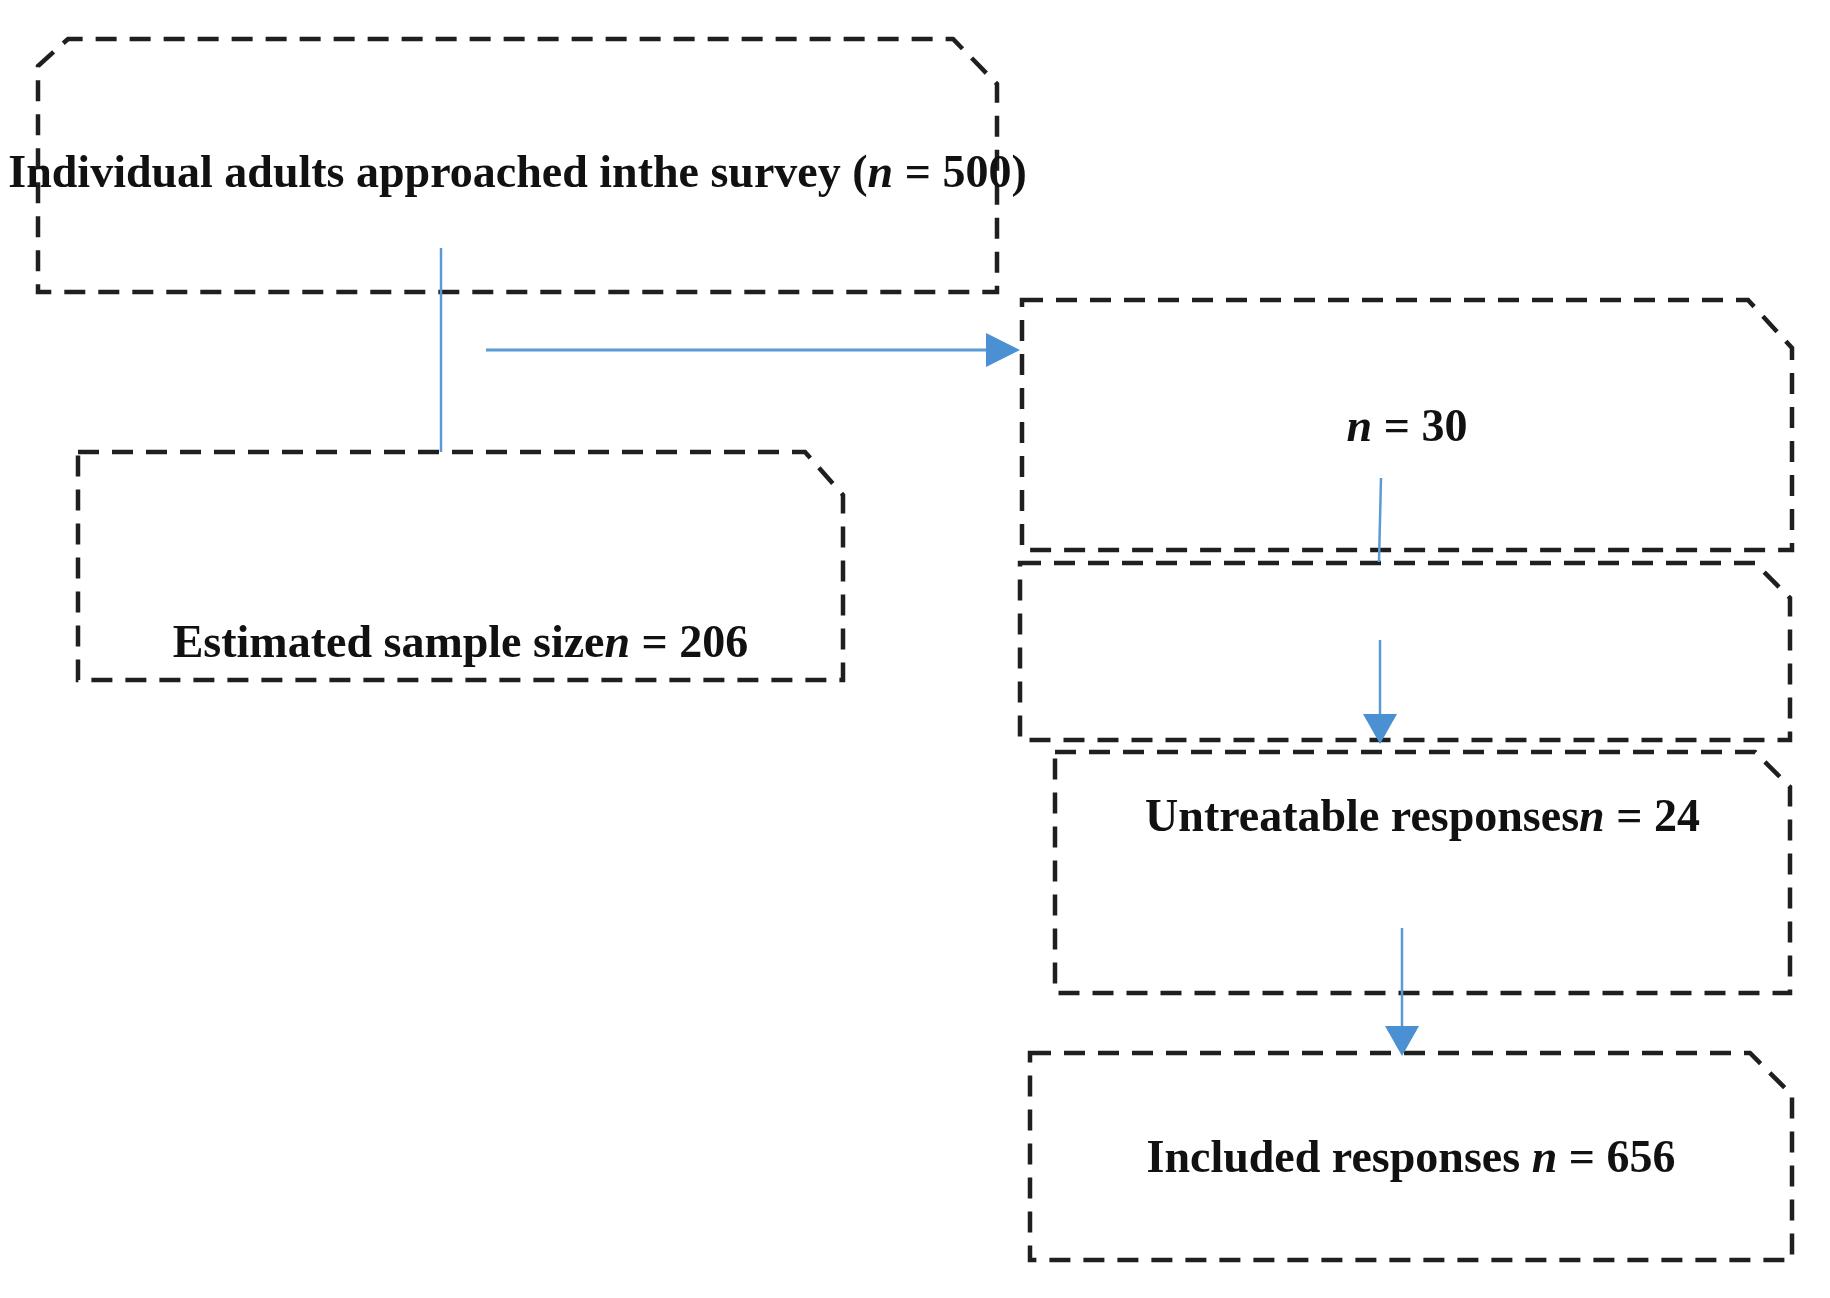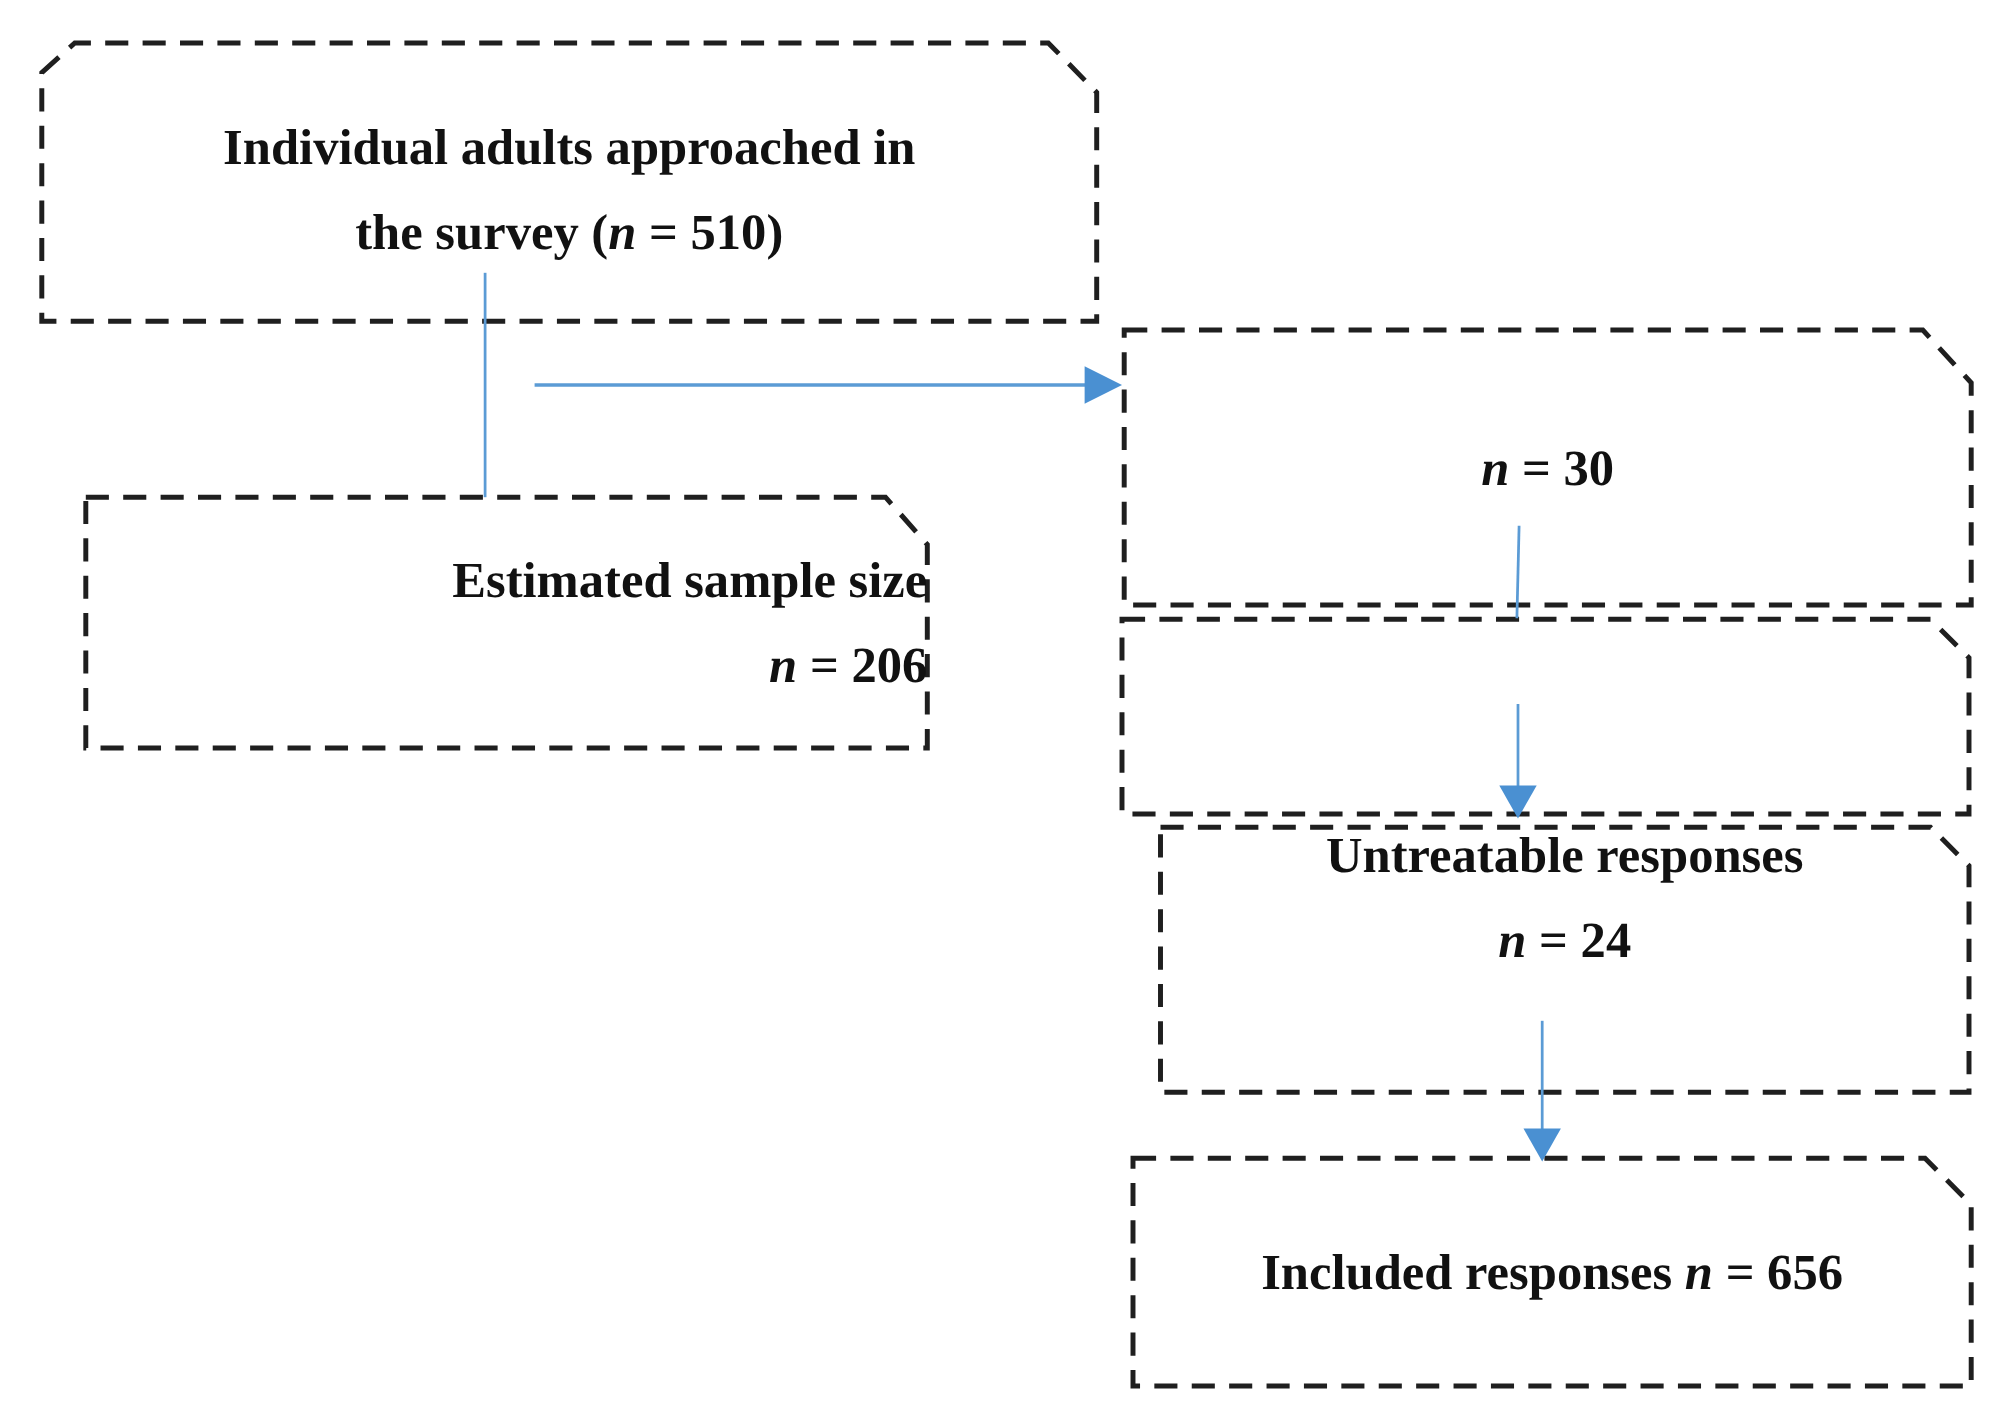--- a/index.html
+++ b/index.html
@@ -18,21 +18,21 @@
   .overlay-svg {
     position: absolute;
     left: 0;
     top: 0;
     width: 1830px;
     height: 1298px;
   }
   .box-text {
     position: absolute;
     display: flex;
-    flex-direction: column;
+    flex-direction: row;
     justify-content: center;
     align-items: center;
     text-align: center;
     color: #111111;
     font-weight: bold;
     font-size: 46px;
     line-height: 77px;
     white-space: nowrap;
   }
   .nvar {
@@ -62,21 +62,21 @@
 
     <line x1="1380" y1="640" x2="1380" y2="722" stroke="#5b9bd5" stroke-width="2.5"></line>
     <polygon points="1380,744 1363,714 1397,714" fill="#4a90d2"></polygon>
 
     <line x1="1402" y1="928" x2="1402" y2="1032" stroke="#5b9bd5" stroke-width="2.5"></line>
     <polygon points="1402,1056 1385,1026 1419,1026" fill="#4a90d2"></polygon>
   </svg>
 
   <div class="box-text" style="left:38px; top:45px; width:959px; height:253px;">
     <div><span>Individual adults approached in</span></div>
-    <div><span>the survey (</span><span class="nvar">n</span><span> = 510)</span></div>
+    <div><span>the survey (</span><span class="nvar">n</span><span> = 500)</span></div>
   </div>
 
   <div class="box-text" style="left:78px; top:452px; width:765px; height:228px;align-items:flex-end;">
     <div><span>Estimated sample size</span></div>
     <div><span class="nvar">n</span><span> = 206</span></div>
   </div>
 
   <div class="box-text" style="left:1022px; top:300px; width:770px; height:250px;">
     <div><span class="nvar">n</span><span> = 30</span></div>
   </div>

